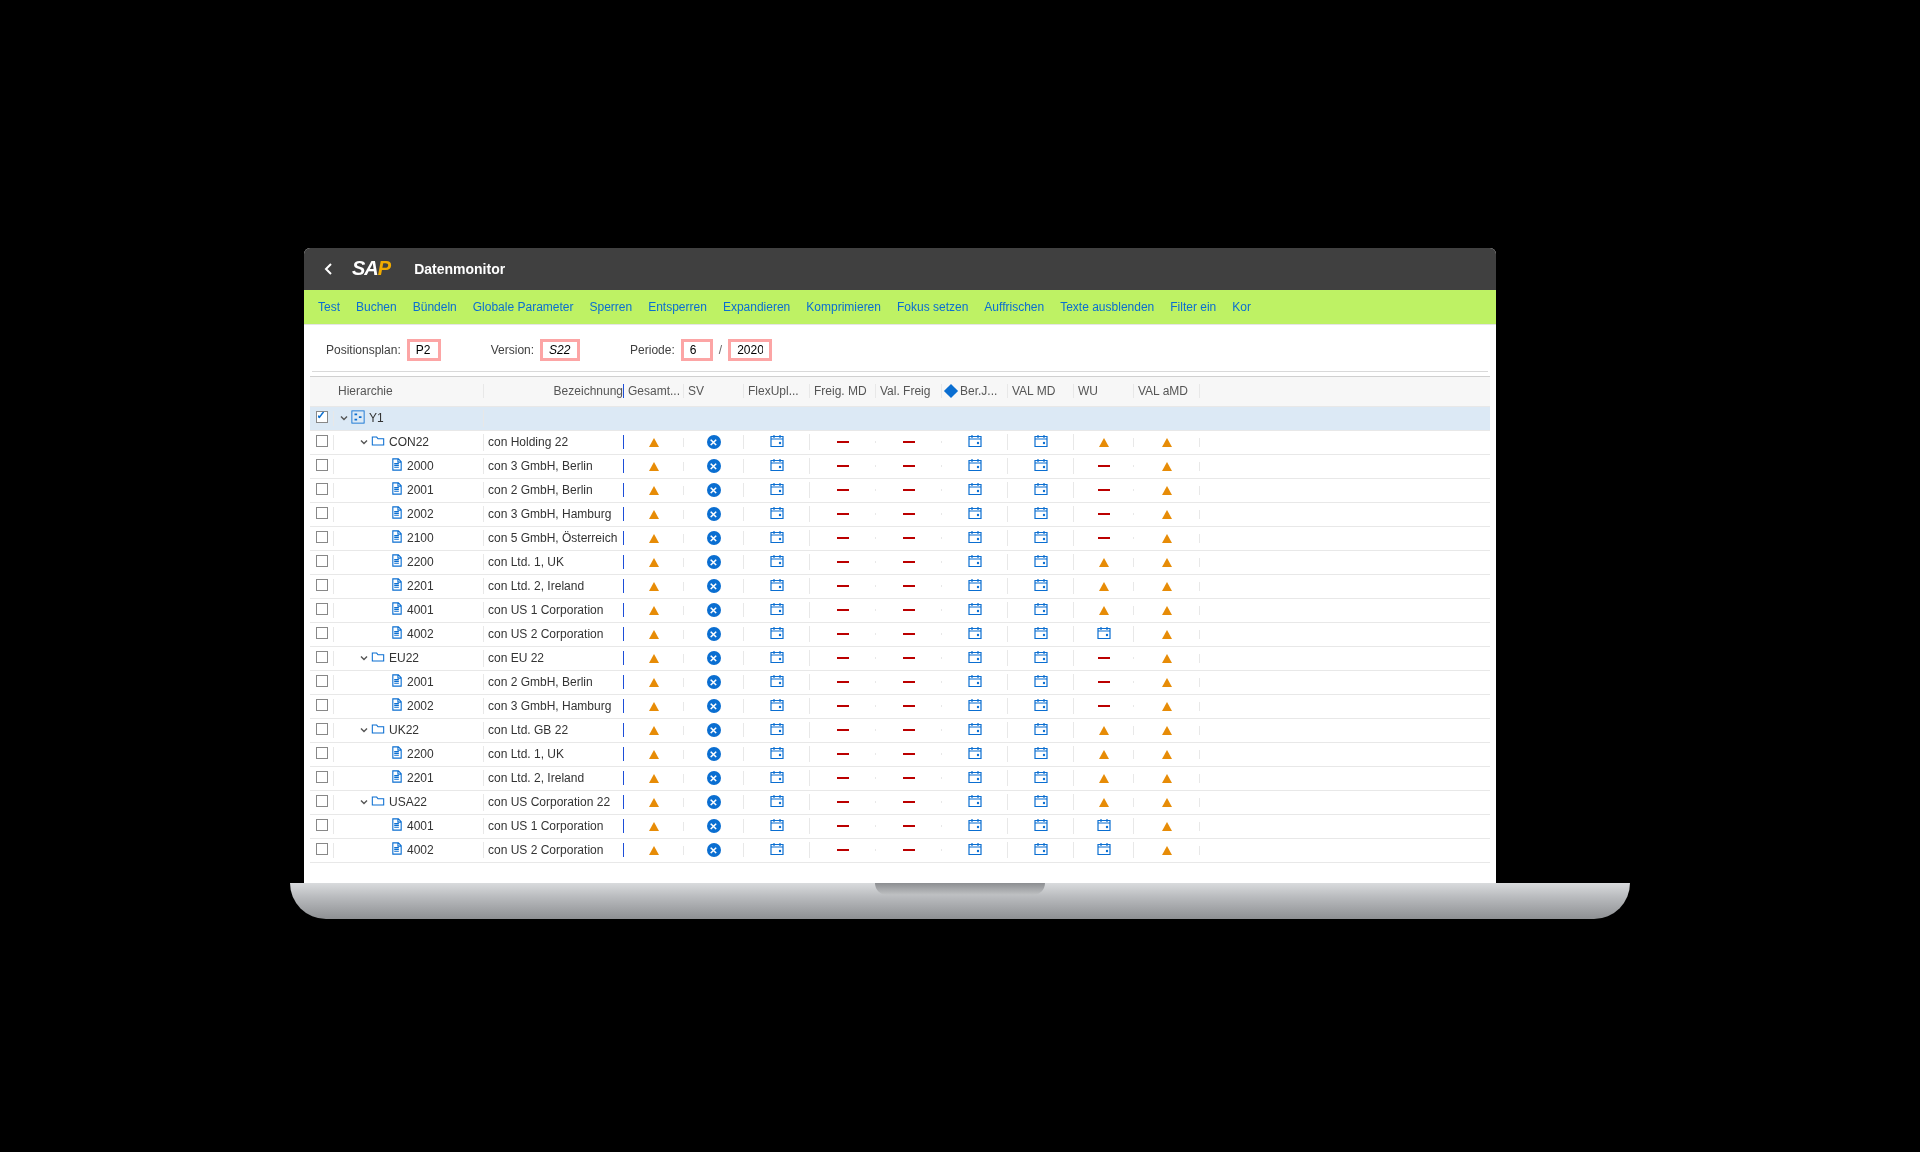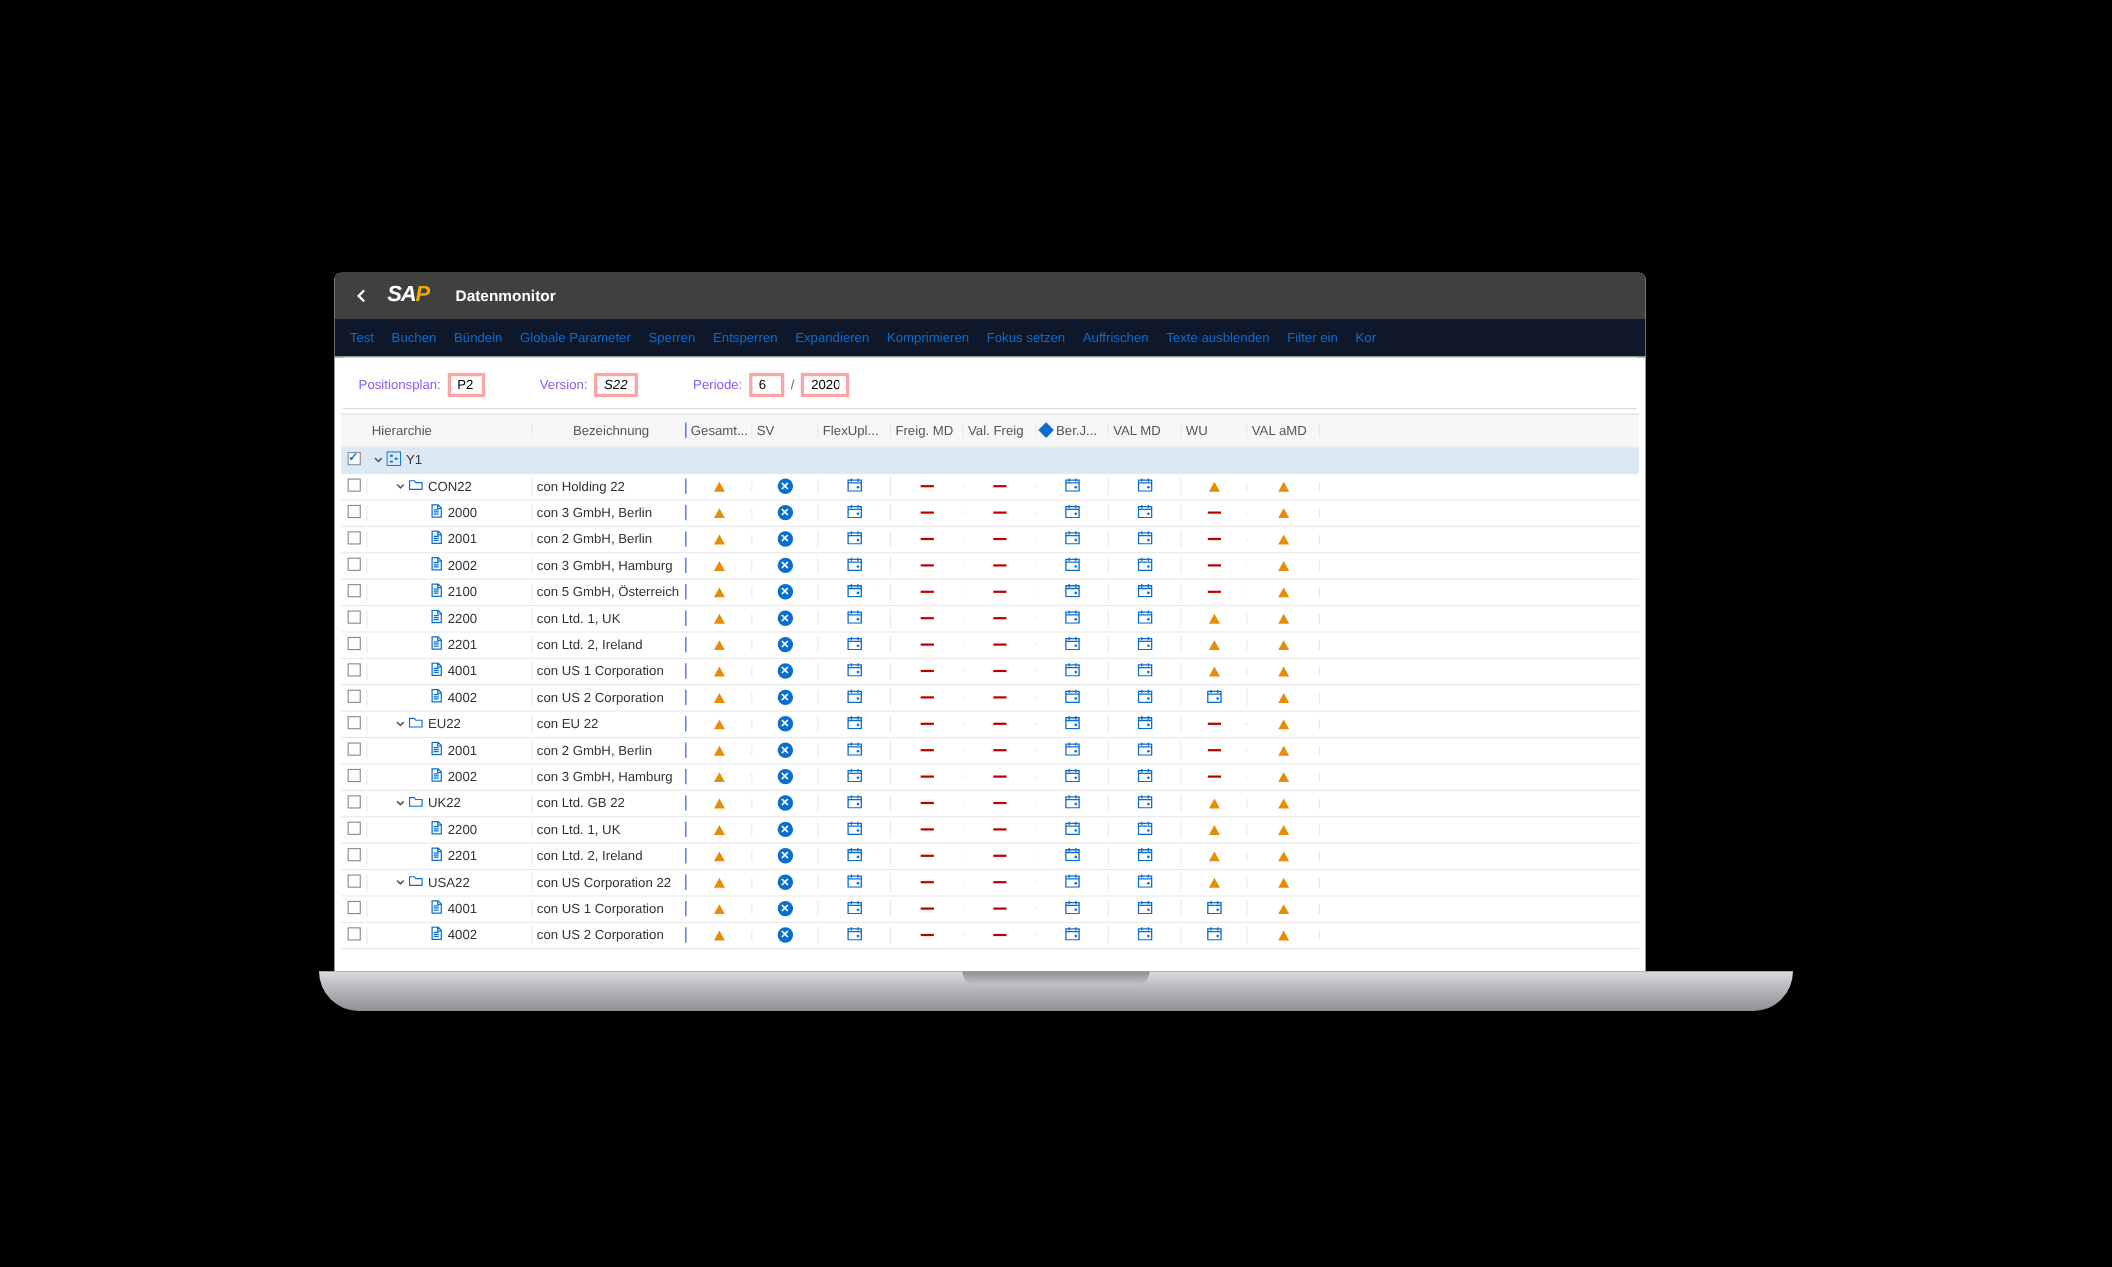--- a/index.html
+++ b/index.html
@@ -7,37 +7,37 @@
 .laptop{width:1220px;background:#000;border-radius:18px 18px 0 0;padding:14px 14px 0 14px;position:relative}
 .screen{background:#fff;border-radius:6px 6px 0 0;overflow:hidden;height:635px}
 .base{width:1340px;height:36px;margin:0 auto;background:linear-gradient(#d9dbdd,#b8babd 40%,#8e9093);border-radius:0 0 44px 44px;position:relative}
 .notch{position:absolute;top:0;left:50%;transform:translateX(-50%);width:170px;height:12px;background:linear-gradient(#8c8e91,#bfc1c3);border-radius:0 0 12px 12px}
 .hdr{background:#404040;color:#fff;display:flex;align-items:center;height:42px;padding:0 14px}
 .back{width:22px;height:22px;display:flex;align-items:center;justify-content:center;cursor:pointer}
 .back svg{stroke:#fff;fill:none}
 .logo{margin:0 12px;font-weight:900;font-size:20px;font-style:italic;letter-spacing:-1px}
 .logo .y{color:#f0ab00}
 .ttl{font-size:14px;font-weight:700;margin-left:12px}
-.toolbar{background:#0f172a;border-bottom:1px solid #e5e5e5;padding:10px 14px;display:flex;gap:16px}
+.toolbar{background:#bef264;border-bottom:1px solid #e5e5e5;padding:10px 14px;display:flex;gap:16px}
 .tool{color:#0a6ed1;font-size:12px;cursor:pointer;white-space:nowrap}
 .filters{background:#fff;padding:14px 14px 10px;display:flex;gap:50px;border-bottom:1px solid #d9d9d9;margin:0 8px}
 .fgroup{display:flex;align-items:center;gap:6px}
-.flbl{color:#8b5cf6;font-size:12px}
+.flbl{color:#404040;font-size:12px}
 .fin{border:3px solid #fca5a5;padding:2px 6px;font-size:12px;min-width:32px;height:22px}
 .sep{color:#666}
 .tbl{margin:4px 6px 0;border-top:1px solid #d0d0d0}
 .row{display:flex;align-items:center;height:24px;border-bottom:1px solid #e8e8e8;font-size:12px;color:#333}
 .row.th{background:#f7f7f7;color:#555;font-weight:400;height:30px}
 .row.sel{background:#dce9f5}
 .c-chk{width:24px;text-align:center;border-right:1px solid #e8e8e8;flex:0 0 24px}
 .c-h{width:150px;padding-left:4px;display:flex;align-items:center;gap:2px;flex:0 0 150px;border-right:1px solid #e8e8e8}
 .c-b{width:140px;padding-left:4px;flex:0 0 140px;border-right:1px solid #1d4ed8;overflow:hidden;white-space:nowrap;text-overflow:ellipsis}
 .c{width:60px;text-align:center;flex:0 0 60px;border-right:1px solid #e8e8e8;display:flex;align-items:center;justify-content:center}
 .c.w{width:66px;flex:0 0 66px}
-.row.th .c,.row.th .c-h,.row.th .c-b{text-align:center;justify-content:flex-start;padding-left:4px}
+.row.th .c,.row.th .c-h,.row.th .c-b{text-align:right;justify-content:flex-start;padding-left:4px}
 .chk{width:12px;height:12px;border:1px solid #888;display:inline-block;background:#fff;position:relative}
 .chk.on::after{content:'✓';position:absolute;top:-3px;left:0;color:#0a6ed1;font-size:11px;font-weight:bold}
 .chev{width:11px;height:11px;display:inline-flex;align-items:center;justify-content:center;color:#555}
 .ico-tree{width:14px;height:14px}
 .ico-doc{width:12px;height:13px}
 .tri{width:0;height:0;border-left:5px solid transparent;border-right:5px solid transparent;border-bottom:9px solid #e78c07;display:inline-block}
 .xcirc{width:14px;height:14px;border-radius:50%;background:#0a6ed1;display:inline-flex;align-items:center;justify-content:center;color:#fff;font-size:10px;font-weight:bold}
 .cal{width:14px;height:13px}
 .dash{width:12px;height:2px;background:#bb0000;display:inline-block}
 .dia{width:10px;height:10px;background:#0a6ed1;transform:rotate(45deg);display:inline-block;margin-right:4px}

